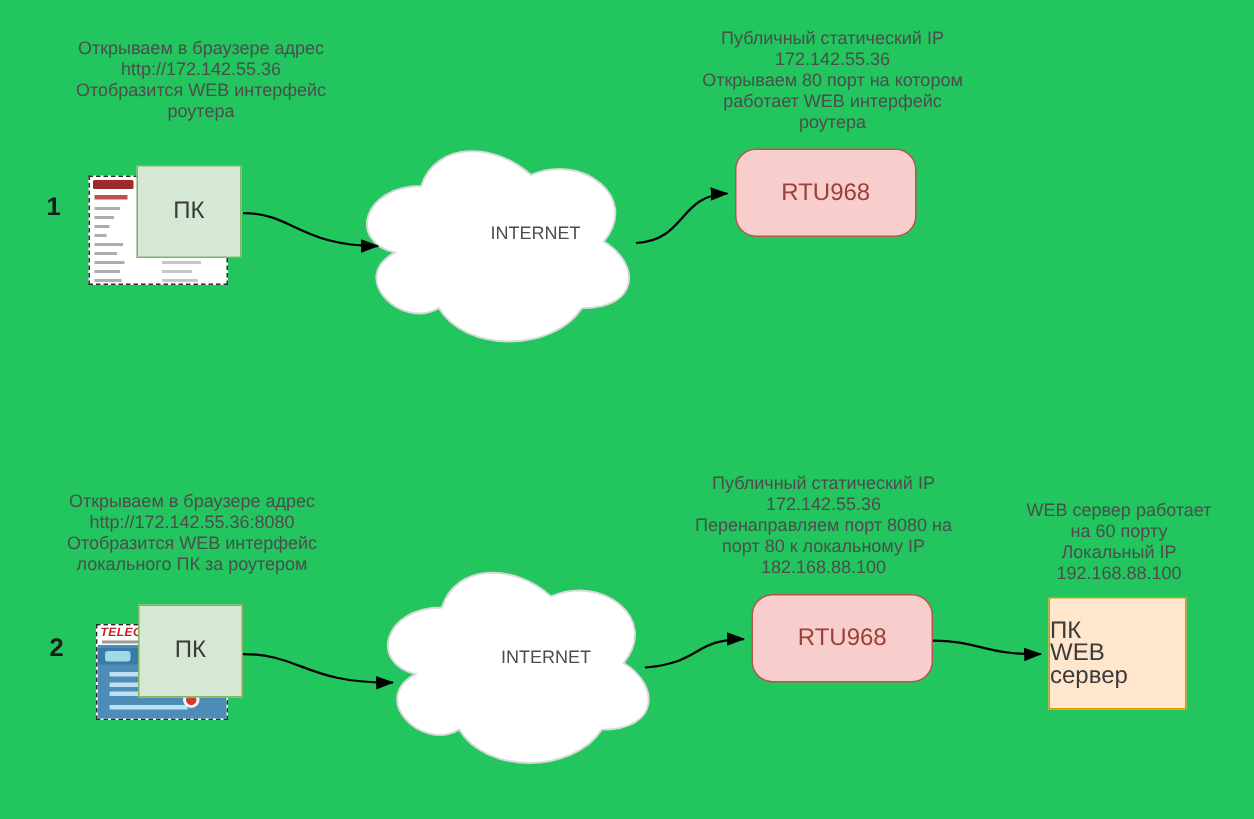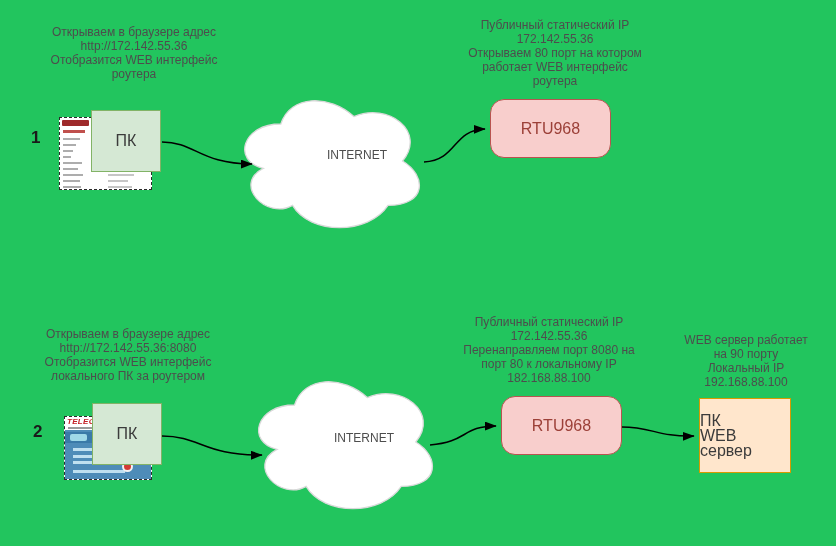--- a/index.html
+++ b/index.html
@@ -113,21 +113,21 @@
 Отобразится WEB интерфейс
 локального ПК за роутером</div>
 
   <div class="note" style="left:429px;top:315px;width:240px;">Публичный статический IP
 172.142.55.36
 Перенаправляем порт 8080 на
 порт 80 к локальному IP
 182.168.88.100</div>
 
   <div class="note" style="left:666px;top:333px;width:160px;">WEB сервер работает
-на 90 порту
+на 60 порту
 Локальный IP
 192.168.88.100</div>
 
   <div class="num" style="left:33px;top:422px;">2</div>
 
   <div class="thumb thumb2">
     <div class="t2-top">
       <span class="t2-logo">TELEOFIS</span>
       <div class="t2-toolbar"></div>
     </div>

